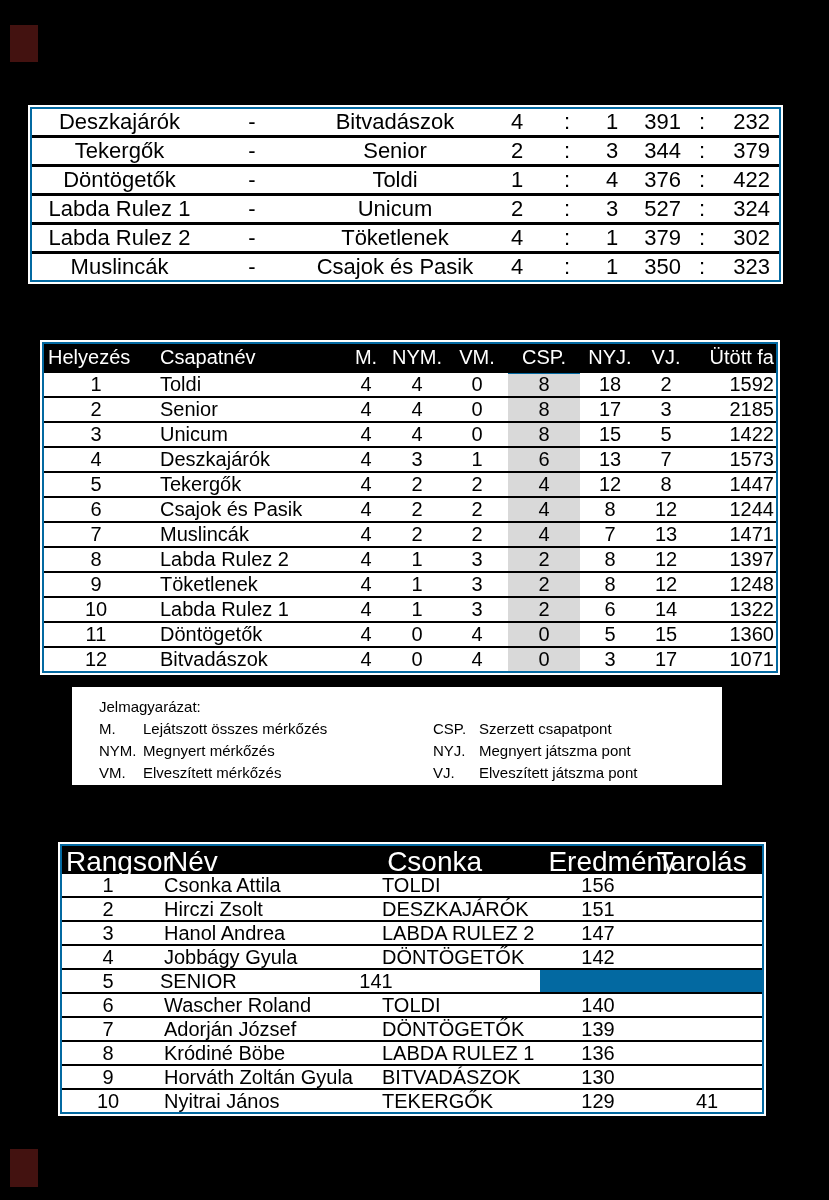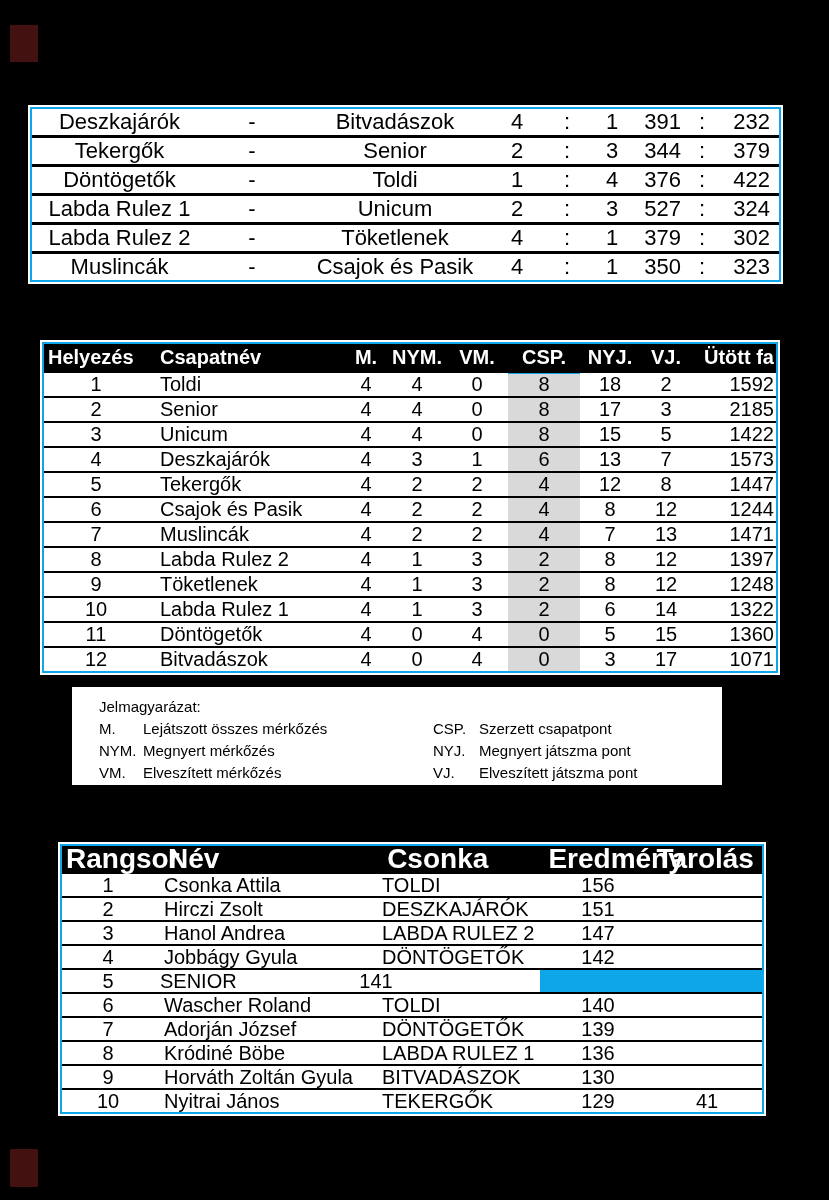--- a/index.html
+++ b/index.html
@@ -6,21 +6,21 @@
   body{
     width:829px;height:1200px;position:relative;overflow:hidden;
     background:#000;
     font-family:"Liberation Sans","DejaVu Sans",sans-serif;
     color:#000;
   }
   .corner-mark{position:absolute;left:10px;width:28px;background:var(--accent,#431210)}
   .corner-mark.top{top:25px;height:37px}
   .corner-mark.bottom{top:1149px;height:38px}
 
-  .tbl{position:absolute;box-sizing:border-box;border:2px solid #fff;background:#0ea5e9;padding:2px}
+  .tbl{position:absolute;box-sizing:border-box;border:2px solid #fff;background:#0369a1;padding:2px}
   .row{display:flex;align-items:center;background:transparent}
   .row > span{background:#fff;height:100%;display:flex;align-items:center;box-sizing:border-box}
 
   
   .t1{left:28px;top:105px;width:755px}
   .t1 .row{height:26px;border-bottom:3px solid #000;font-size:22px}
   .t1 .row:last-child{border-bottom:none}
   .c-home{width:175px;justify-content:center}
   .c-dash{width:90px;justify-content:center}
   .c-away{width:196px;justify-content:center}
@@ -28,21 +28,21 @@
   .c-col1{width:52px;justify-content:center}
   .c-s2{width:38px;justify-content:center}
   .c-p1{width:50px;justify-content:flex-end}
   .c-col2{width:42px;justify-content:center}
   .c-p2{width:47px;justify-content:flex-end}
   .c-fill{flex:1}
 
   
   .t2{left:40px;top:340px;width:740px;position:absolute}
   .csp-band{position:absolute;left:466px;top:31.5px;bottom:2px;width:72px;background:var(--csp,#d9d9d9)}
-  .head-row{display:flex;align-items:center;background:#000;color:#fff;font-weight:bold;position:relative;z-index:2}
+  .head-row{display:flex;align-items:flex-start;background:#000;color:#fff;font-weight:normal;position:relative;z-index:2}
   .t2 .head-row{height:27px;border-bottom:2.5px solid #000;font-size:20px}
   .t2 .row{height:23px;border-bottom:2.5px solid #000;font-size:20px;position:relative;z-index:2}
   .t2 .row:last-child{border-bottom:none}
   .t2 .head-row > span{background:transparent;height:100%;display:flex;align-items:center;box-sizing:border-box}
   .s-hely{width:104px;justify-content:center}
   .head-row .s-hely{justify-content:flex-start;padding-left:4px}
   .s-csap{width:196px;padding-left:12px;justify-content:flex-start}
   .s-m{width:44px;justify-content:center}
   .s-nym{width:58px;justify-content:center}
   .s-vm{width:62px;justify-content:center}

